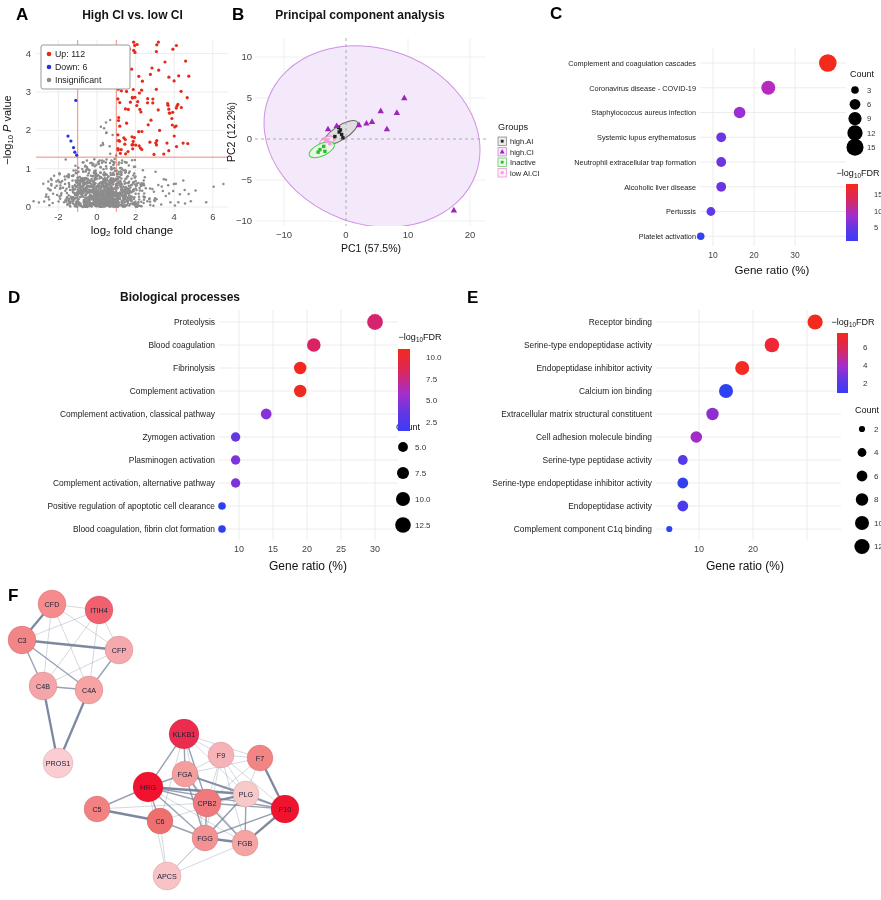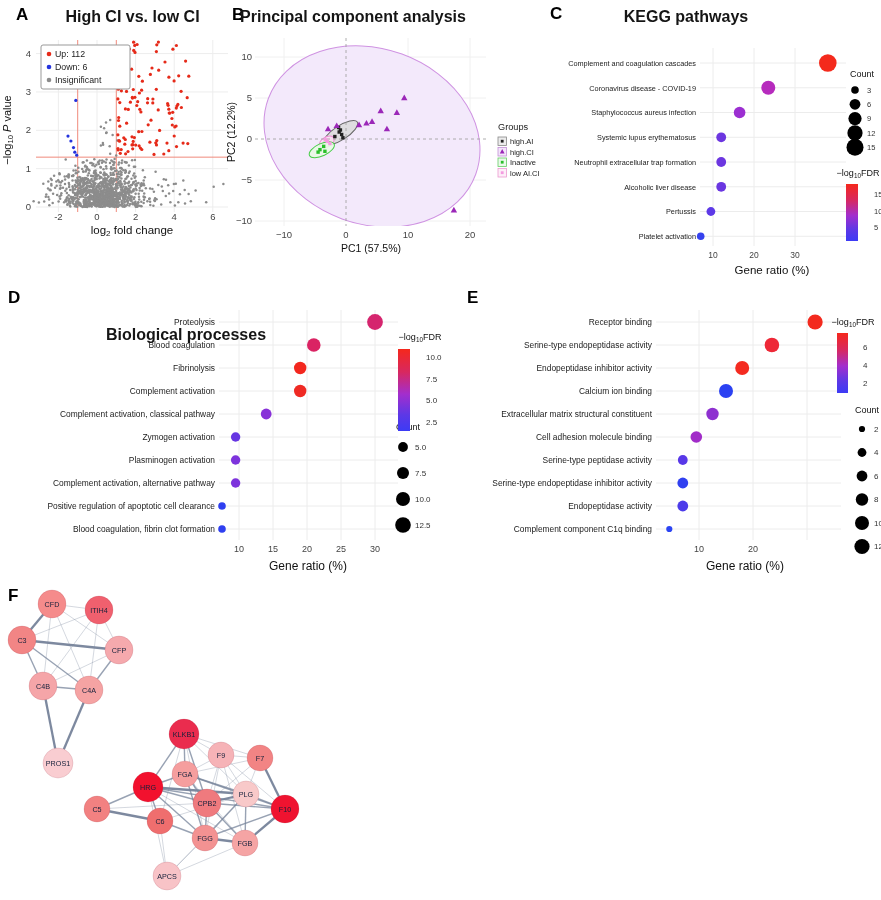--- a/index.html
+++ b/index.html
@@ -7,25 +7,25 @@
           font-family:"Liberation Sans","DejaVu Sans",sans-serif;}
   .panel{position:absolute;}
   #panel-A{left:0;top:0;width:232px;height:262px;}
   #panel-B{left:225px;top:0;width:330px;height:262px;}
   #panel-C{left:548px;top:0;width:333px;height:285px;}
   #panel-D{left:0;top:285px;width:445px;height:295px;}
   #panel-E{left:445px;top:285px;width:436px;height:295px;}
   #panel-F{left:0;top:580px;width:330px;height:320px;}
   .panel svg{position:absolute;left:0;top:0;}
   .plabel{position:absolute;font-weight:bold;font-size:17px;color:#000;z-index:3;}
-  .ptitle{position:absolute;font-size:16px;font-weight:600;color:#151515;text-align:center;z-index:3;}
+  .ptitle{position:absolute;font-size:12px;font-weight:600;color:#151515;text-align:center;z-index:3;}
   #panel-A .plabel{left:16px;top:5px;}  #panel-A .ptitle{left:40px;top:8px;width:185px;}
-  #panel-B .plabel{left:7px;top:5px;}   #panel-B .ptitle{left:8px;top:8px;width:240px;}
+  #panel-B .plabel{left:7px;top:5px;}   #panel-B .ptitle{left:15px;top:8px;width:240px;}
   #panel-C .plabel{left:2px;top:4px;}   #panel-C .ptitle{left:28px;top:8px;width:220px;}
-  #panel-D .plabel{left:8px;top:3px;}   #panel-D .ptitle{left:66px;top:5px;width:240px;margin-top:36px;}
+  #panel-D .plabel{left:8px;top:3px;}   #panel-D .ptitle{left:60px;top:5px;width:240px;}
   #panel-E .plabel{left:22px;top:3px;}  #panel-E .ptitle{left:35px;top:5px;width:240px;}
   #panel-F .plabel{left:8px;top:6px;}
   svg text{font-family:"Liberation Sans","DejaVu Sans",sans-serif;}
 </style>
 </head>
 <body>
 
 <div id="figure">
 
   <section class="panel" id="panel-A">
@@ -1438,21 +1438,20 @@
           <text x="285" y="165" font-size="7.5" fill="#222">Inactive</text>
           <rect x="273" y="168.5" width="8.5" height="8.5" fill="#fdeef8" stroke="#ec9ad0" stroke-width="0.8"></rect>
           <rect x="275.8" y="171.29999999999998" width="2.8" height="2.8" fill="#f49ae0"></rect>
           <text x="285" y="175.5" font-size="7.5" fill="#222">low AI.CI</text>
         </g>
       </svg>
   </section>
 
   <section class="panel" id="panel-C">
     <div class="plabel">C</div>
-    <div class="ptitle">KEGG pathways</div>
     <svg id="svg-C" width="333" height="285">
         <defs>
           <linearGradient id="fdrGradC" x1="0" y1="0" x2="0" y2="1">
             <stop offset="0" stop-color="#f5281c"></stop>
             <stop offset="0.28" stop-color="#d8285f"></stop>
             <stop offset="0.55" stop-color="#a32ecd"></stop>
             <stop offset="0.8" stop-color="#5d38e6"></stop>
             <stop offset="1" stop-color="#3c3bf5"></stop>
           </linearGradient>
         </defs>

